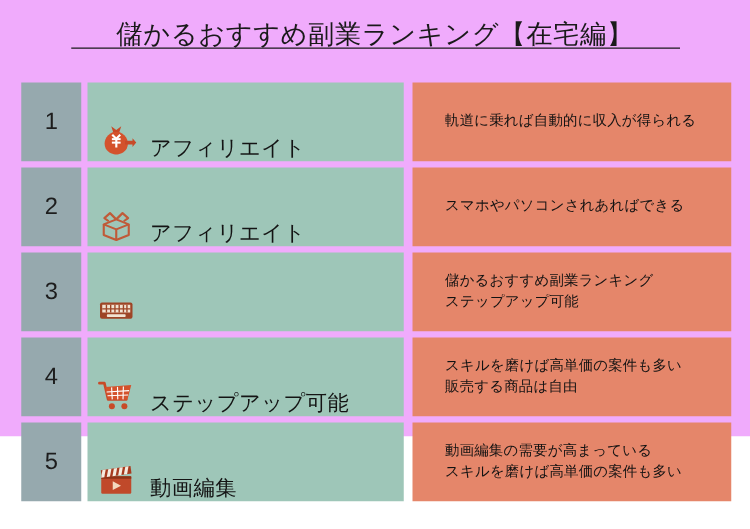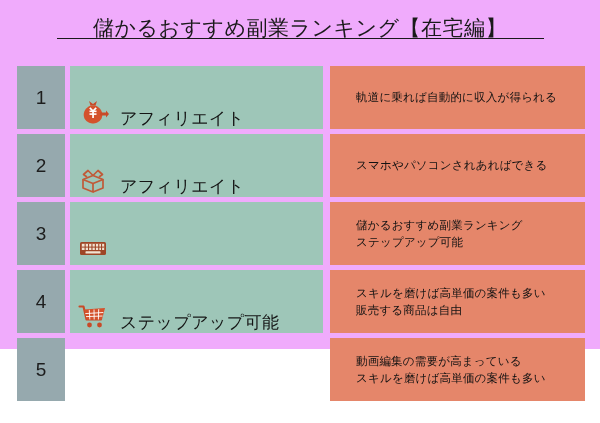--- a/index.html
+++ b/index.html
@@ -241,20 +241,40 @@
       <div class="desc-cell">
         <span class="desc-line">スキルを磨けば高単価の案件も多い</span>
         <span class="desc-line">販売する商品は自由</span>
       </div>
     </div>
 
     <div class="row">
       <div class="rank-cell">
         <span class="rank-num">5</span>
       </div>
+      <div class="name-cell">
+        <span class="name-icon">
+          <svg width="34" height="34" viewBox="0 0 34 34">
+            <rect x="5" y="14" width="24" height="14" rx="1" fill="#c0492a"></rect>
+            <rect x="5" y="14" width="24" height="2" fill="#8f3317"></rect>
+            <g transform="rotate(-8 17 11)">
+              <rect x="5" y="7.5" width="24" height="6" fill="#a83b1f"></rect>
+              <g fill="#f5ece0">
+                <polygon points="6.4,7.5 9.0,7.5 7.0,13.5 4.4,13.5"></polygon>
+                <polygon points="11.0,7.5 13.6,7.5 11.6,13.5 9.0,13.5"></polygon>
+                <polygon points="15.6,7.5 18.2,7.5 16.2,13.5 13.6,13.5"></polygon>
+                <polygon points="20.2,7.5 22.8,7.5 20.8,13.5 18.2,13.5"></polygon>
+                <polygon points="24.8,7.5 27.4,7.5 25.4,13.5 22.8,13.5"></polygon>
+              </g>
+            </g>
+            <polygon points="14.2,18 14.2,25 20.8,21.5" fill="#f3d9bf"></polygon>
+          </svg>
+        </span>
+        <span class="name-label">動画編集</span>
+      </div>
       <div class="desc-cell">
         <span class="desc-line">動画編集の需要が高まっている</span>
         <span class="desc-line">スキルを磨けば高単価の案件も多い</span>
       </div>
     </div>
 
   </div>
 </div>
 
 </body></html>

